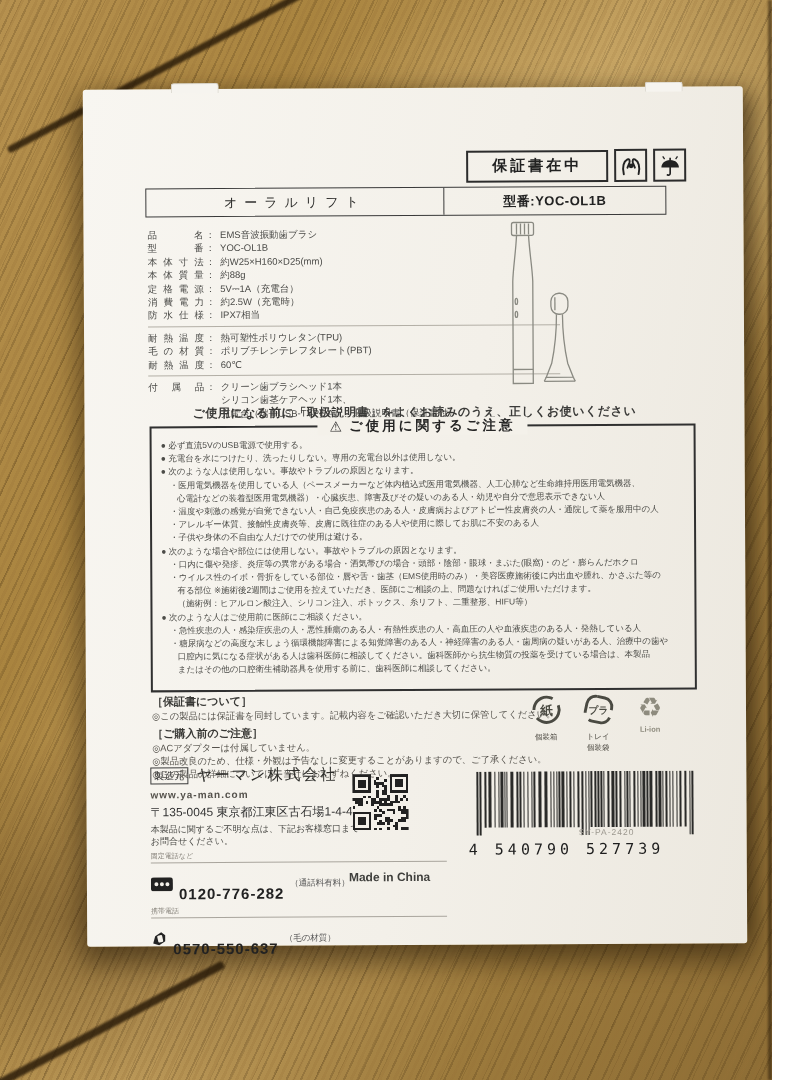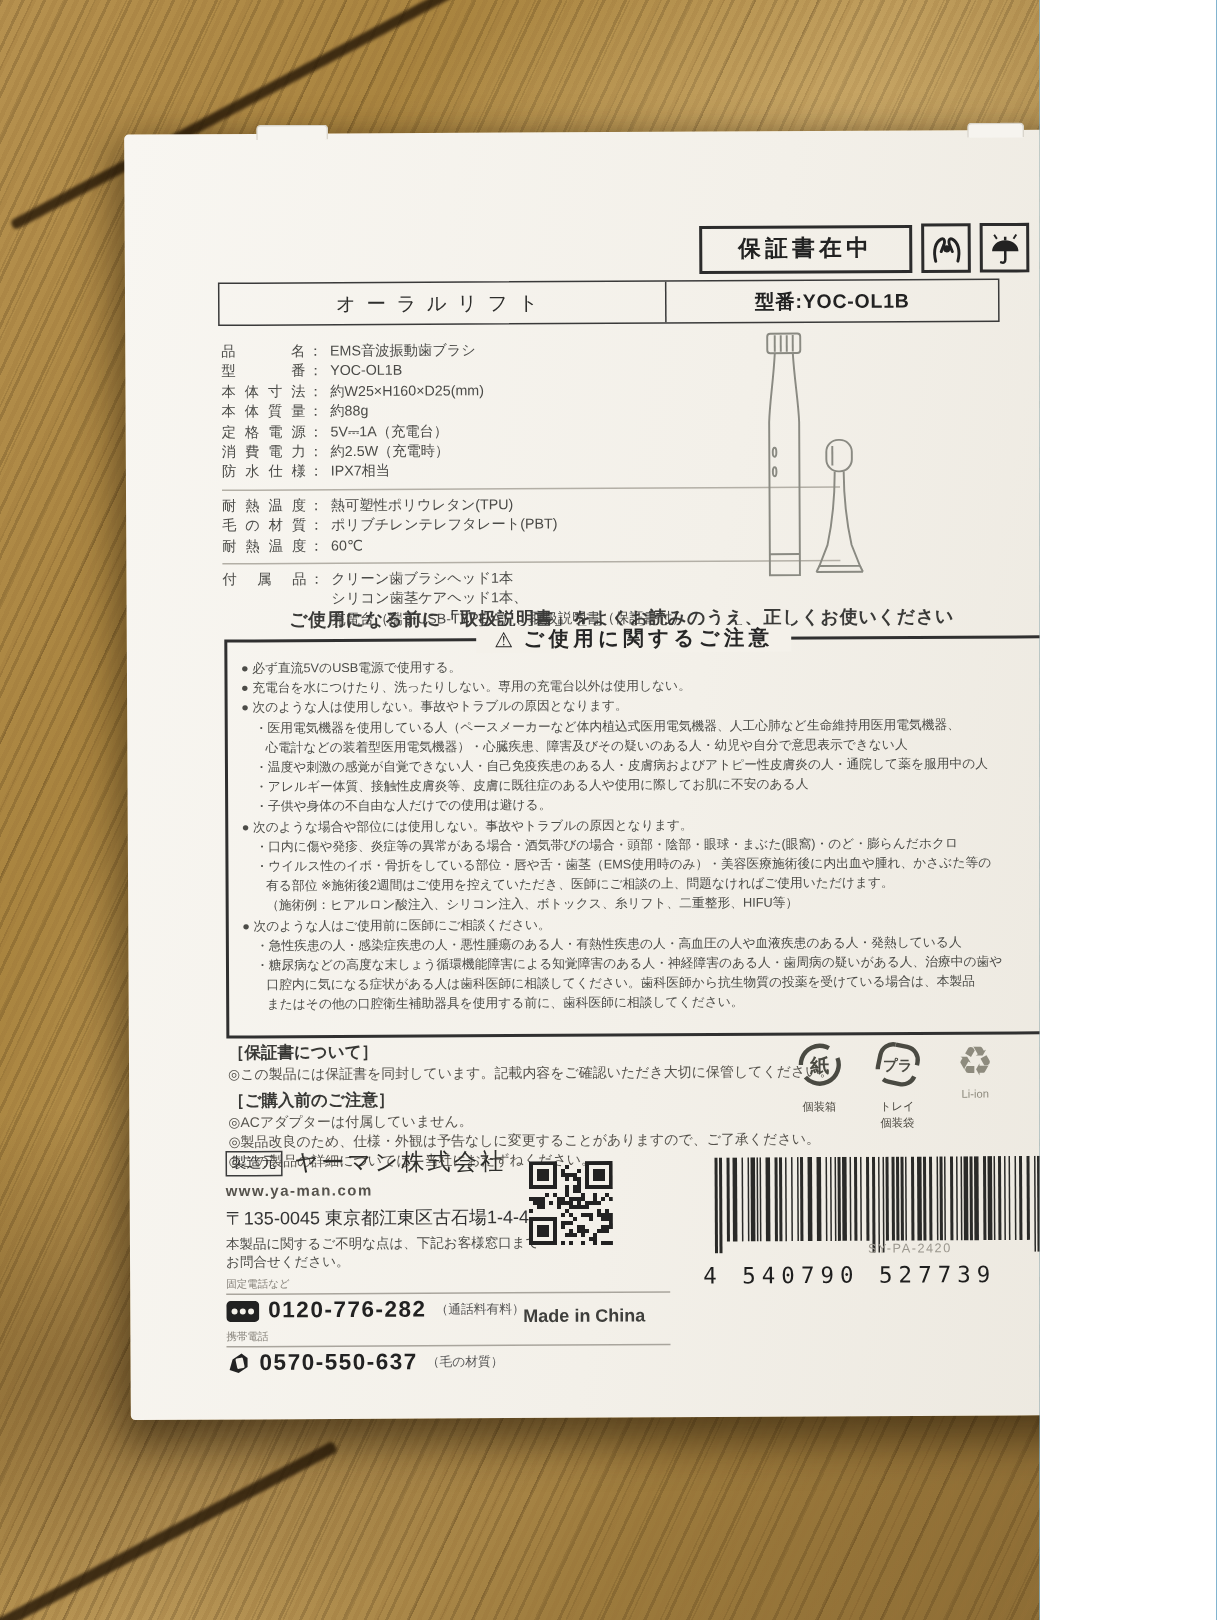--- a/index.html
+++ b/index.html
@@ -1,17 +1,17 @@
 <!DOCTYPE html>
 <html><head>
 <meta charset="utf-8">
 <style>
   html,body{margin:0;padding:0;}
   body{width:811px;height:1080px;overflow:hidden;font-family:"Liberation Sans","DejaVu Sans",sans-serif;}
-  .stage{position:relative;width:693px;height:1080px;overflow:hidden;background:#0369a1;}
+  .stage{position:relative;width:772px;height:1080px;overflow:hidden;background:#f97316;}
 
   
   .wood{position:absolute;inset:0;
     background:
       radial-gradient(620px 320px at 85% 15%, rgba(255,228,165,.28), transparent 62%),
       radial-gradient(520px 300px at 10% 85%, rgba(55,33,9,.30), transparent 60%),
       repeating-linear-gradient(115deg, rgba(62,41,14,.20) 0 2px, rgba(0,0,0,0) 2px 6px, rgba(150,112,55,.22) 6px 9px, rgba(0,0,0,0) 9px 13px),
       repeating-linear-gradient(115deg, rgba(84,58,22,.16) 0 1px, rgba(0,0,0,0) 1px 19px),
       linear-gradient(115deg,#b6914f 0%,#a9843f 25%,#bd9a59 50%,#9c7a3c 75%,#8d6d35 100%);}
   .seam{position:absolute;background:#2c1d0a;border-radius:3px;filter:blur(1px);opacity:.85;}
@@ -69,33 +69,33 @@
   
   .notes{position:absolute;left:66px;top:602px;width:445px;}
   .note-heading{font-size:11px;font-weight:bold;color:#383835;margin:3px 0 1px;}
   .note-line{font-size:9.3px;line-height:13px;color:#55524c;white-space:nowrap;}
 
   
   .recycle{position:absolute;left:440px;top:606px;display:flex;gap:12px;align-items:flex-start;}
   .rmark{width:40px;text-align:center;}
   .rcaption{font-size:7.5px;font-weight:normal;color:#4a473f;line-height:9px;margin-top:2px;}
   .liion-glyph{font-size:27px;line-height:30px;color:#8e8b7e;}
-  .rmark.liion .rcaption{color:#8e8b7e;font-weight:normal;}
+  .rmark.liion .rcaption{color:#8e8b7e;font-weight:bold;}
 
   
   .maker{position:absolute;left:64px;top:676px;width:320px;}
   .maker-row1{display:flex;gap:8px;align-items:center;}
   .maker-label{border:1.3px solid #3c3c3c;font-size:10px;line-height:15px;padding:0 3px;color:#333;}
   .maker-name{font-size:15.5px;letter-spacing:2px;color:#2e2e2b;font-weight:500;font-family:Liberation Mono, monospace;}
   .maker-url{font-size:10px;font-weight:bold;letter-spacing:1px;color:#55524c;margin-top:3px;}
   .maker-addr{font-size:12px;color:#333;margin-top:4px;font-weight:500;}
   .maker-contact{font-size:9px;color:#4c4c48;line-height:11.5px;margin-top:3px;}
   .tel-label{font-size:7px;color:#86827a;border-bottom:1px solid #a9a59d;width:296px;margin-top:4px;padding-bottom:1px;}
   .tel-row{display:flex;align-items:center;gap:6px;margin-top:2px;}
-  .tel-num{font-size:15px;font-weight:bold;color:#222;letter-spacing:1px;}
+  .tel-num{font-size:15px;font-weight:bold;color:#222;letter-spacing:1px;margin-top:20px;}
   .tel-note{font-size:8.5px;color:#555;}
 
   
   .qr{position:absolute;left:266px;top:686px;width:56px;height:56px;}
   .madein{position:absolute;left:262px;top:782px;font-size:12px;font-weight:600;color:#3f3f3c;}
   .barcode{position:absolute;left:382px;top:684px;width:238px;}
   .barcode-num{margin-top:1px;font-size:15px;letter-spacing:4px;color:#1e1e1e;font-family:"DejaVu Sans Mono","Liberation Mono",monospace;}
   .printcode{position:absolute;left:492px;top:740px;font-size:8.5px;color:#9b978e;letter-spacing:1px;}
 </style>
 </head>

